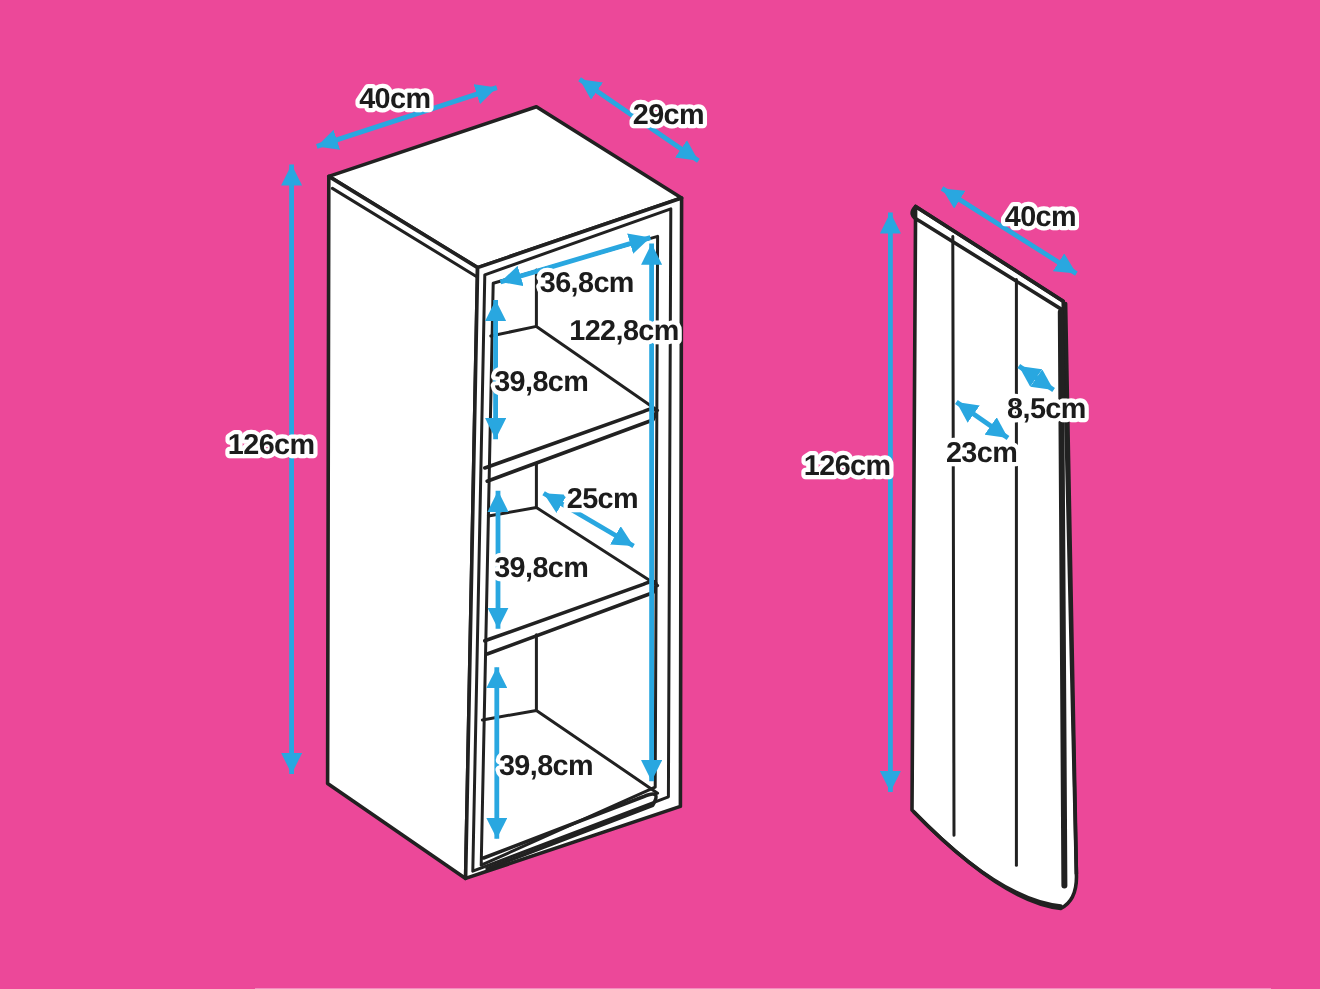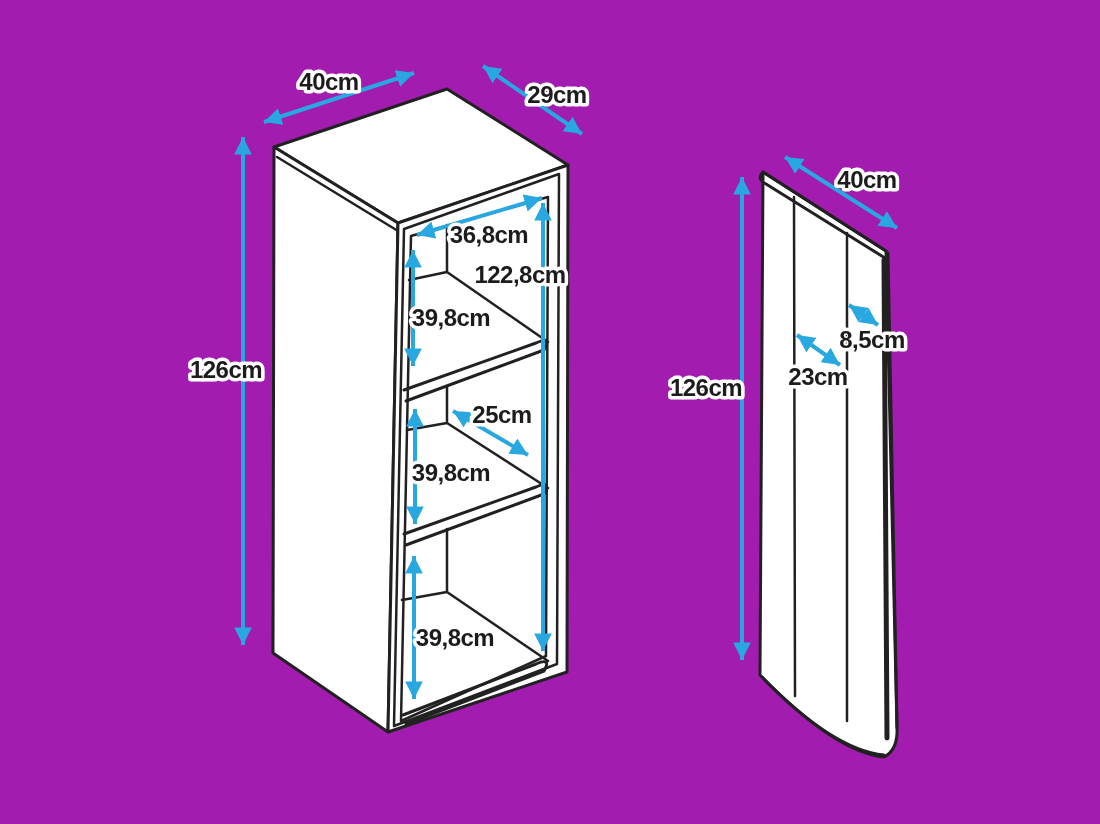--- a/index.html
+++ b/index.html
@@ -1,16 +1,16 @@
 <!DOCTYPE html>
 <html><head>
 <meta charset="utf-8">
 <style>
   html,body{margin:0;padding:0;background:#ffffff;}
-  .stage{width:1100px;height:824px;position:relative;background:#a21caf;overflow:hidden;}
+  .stage{width:1100px;height:824px;position:relative;background:#ec4899;overflow:hidden;}
   .ln{stroke:#212121;stroke-width:3;fill:none;stroke-linejoin:round;stroke-linecap:round;}
   .ln2{stroke:#212121;stroke-width:2.5;fill:none;stroke-linejoin:round;stroke-linecap:round;}
   .lnthick{stroke:#212121;stroke-width:5;fill:none;stroke-linecap:round;}
   .face{fill:#ffffff;}
   .arrow{stroke:#29a7e0;stroke-width:4;fill:none;stroke-linecap:butt;}
   .dim{font-family:"Liberation Sans",sans-serif;font-weight:700;font-size:24px;
        letter-spacing:-0.5px;fill:#1c1c1c;text-anchor:middle;
        paint-order:stroke;stroke:#ffffff;stroke-width:7px;stroke-linejoin:round;}
 </style>
 </head>

